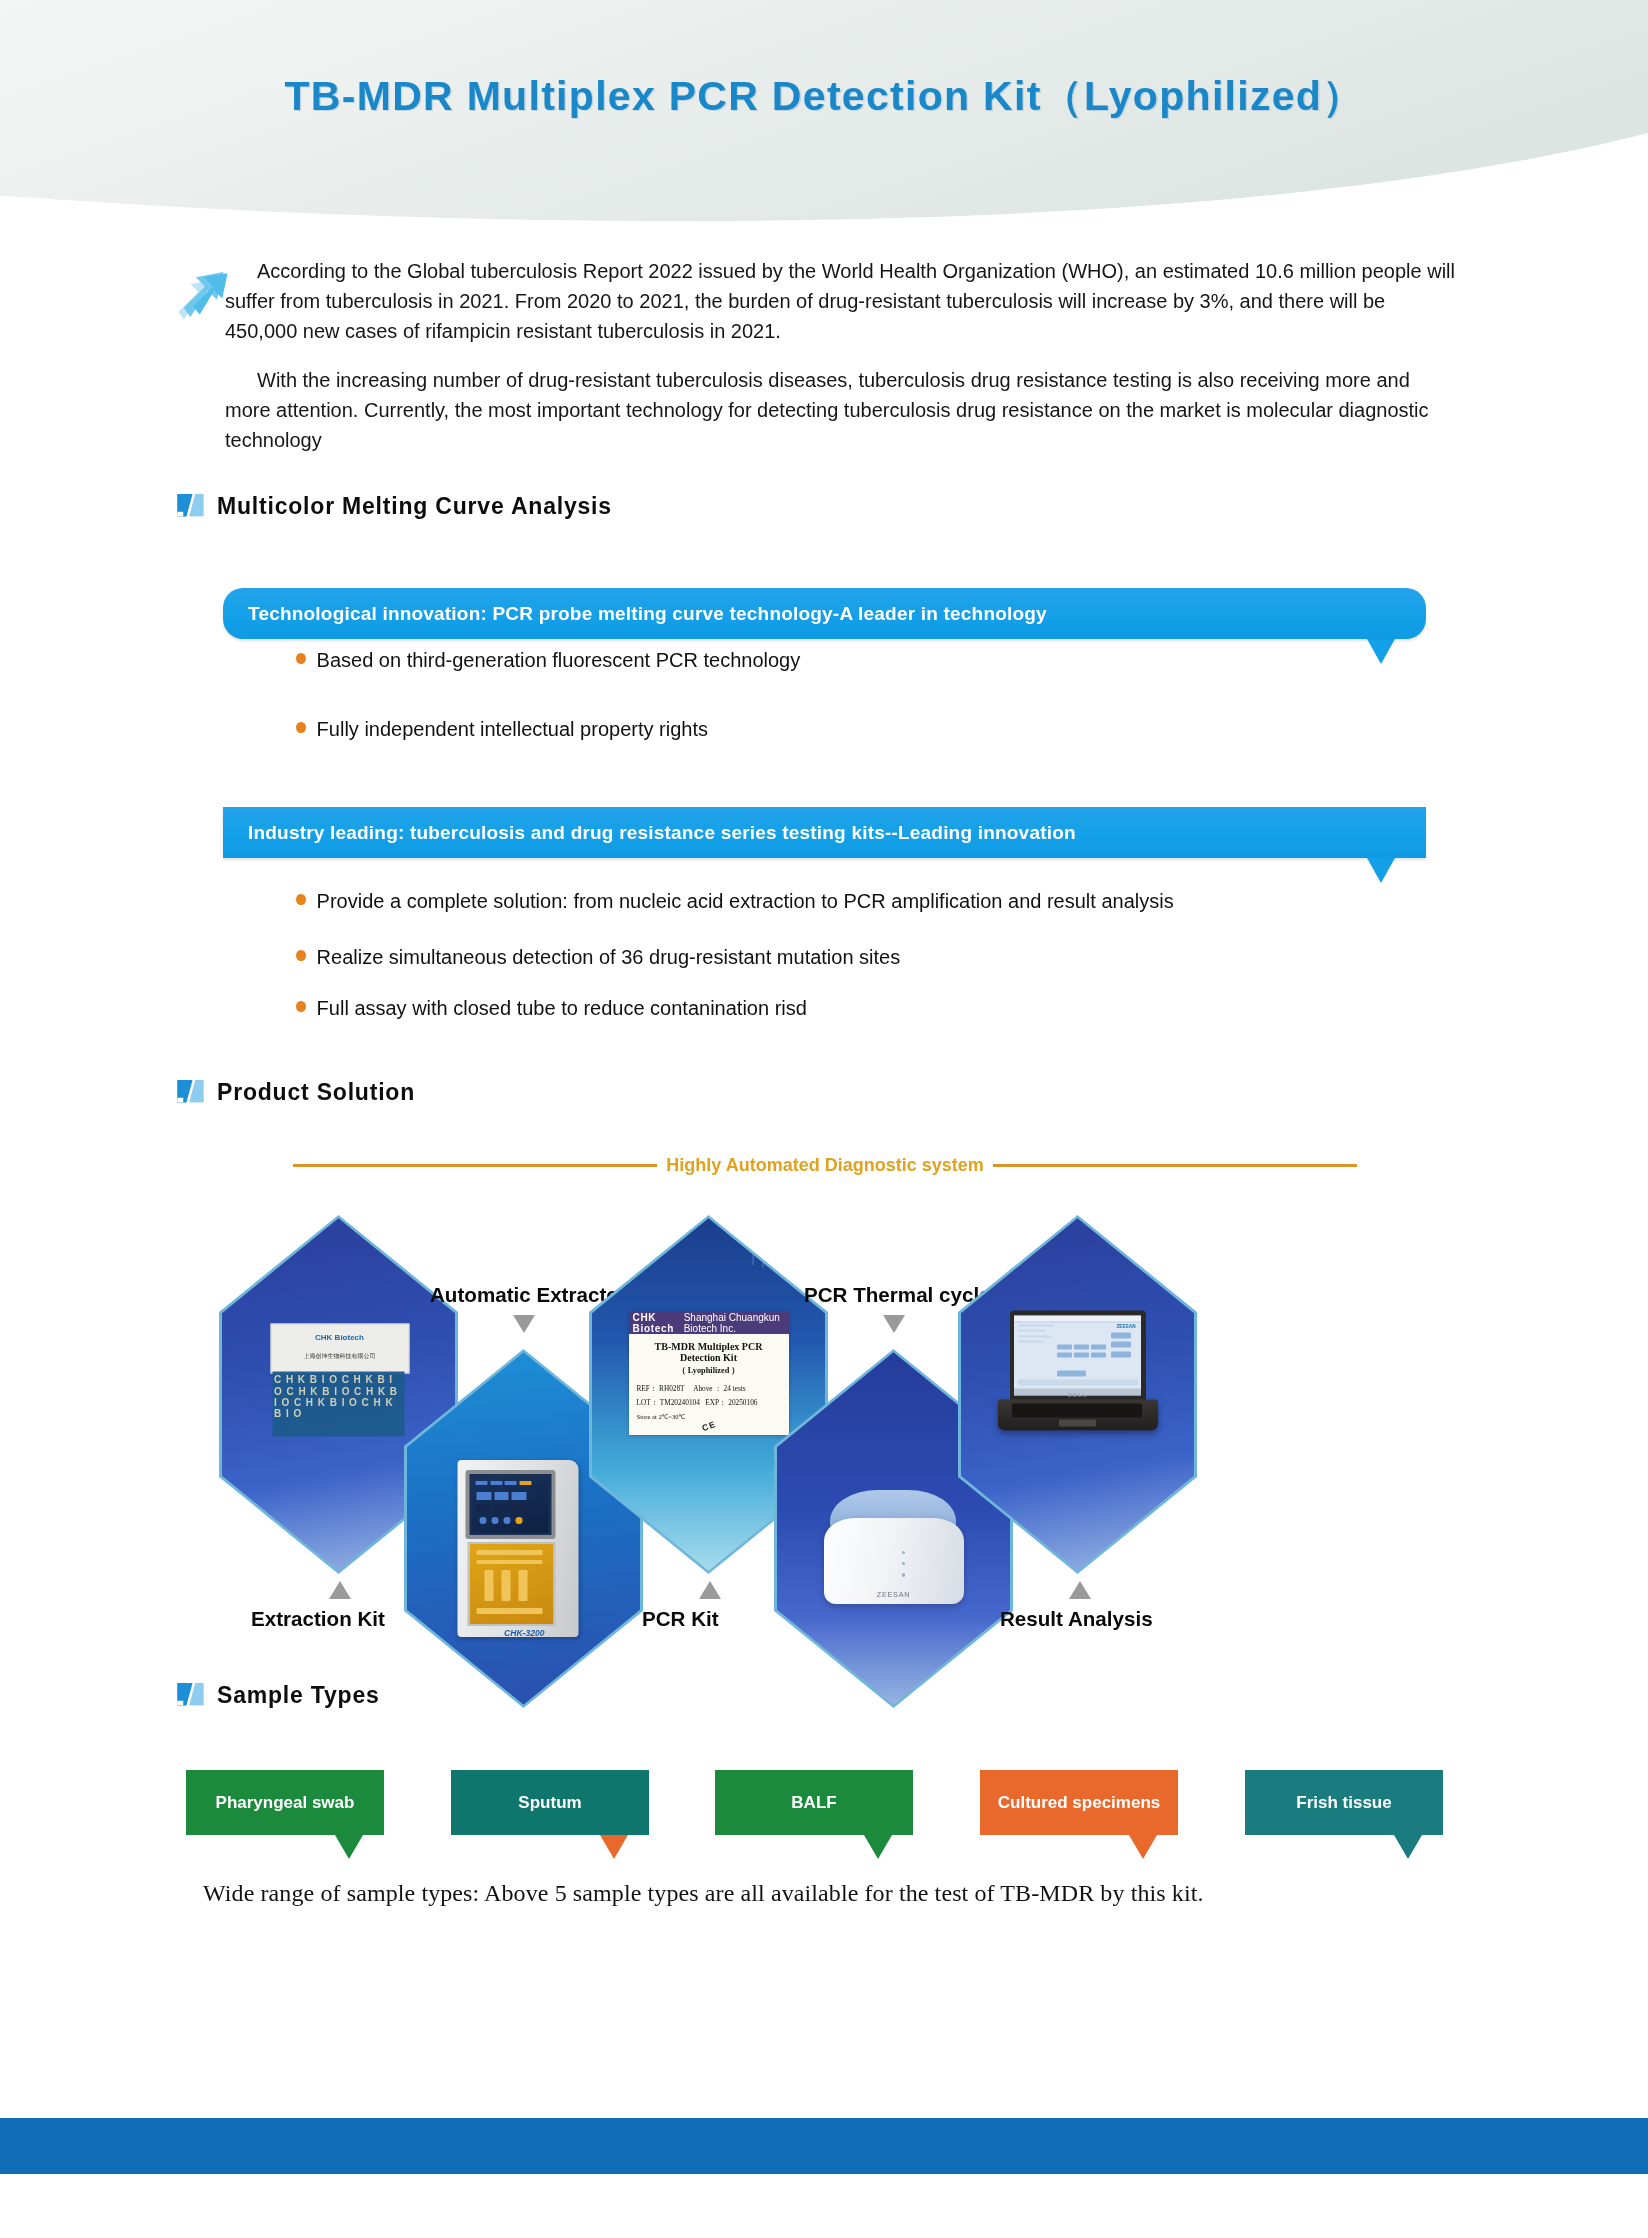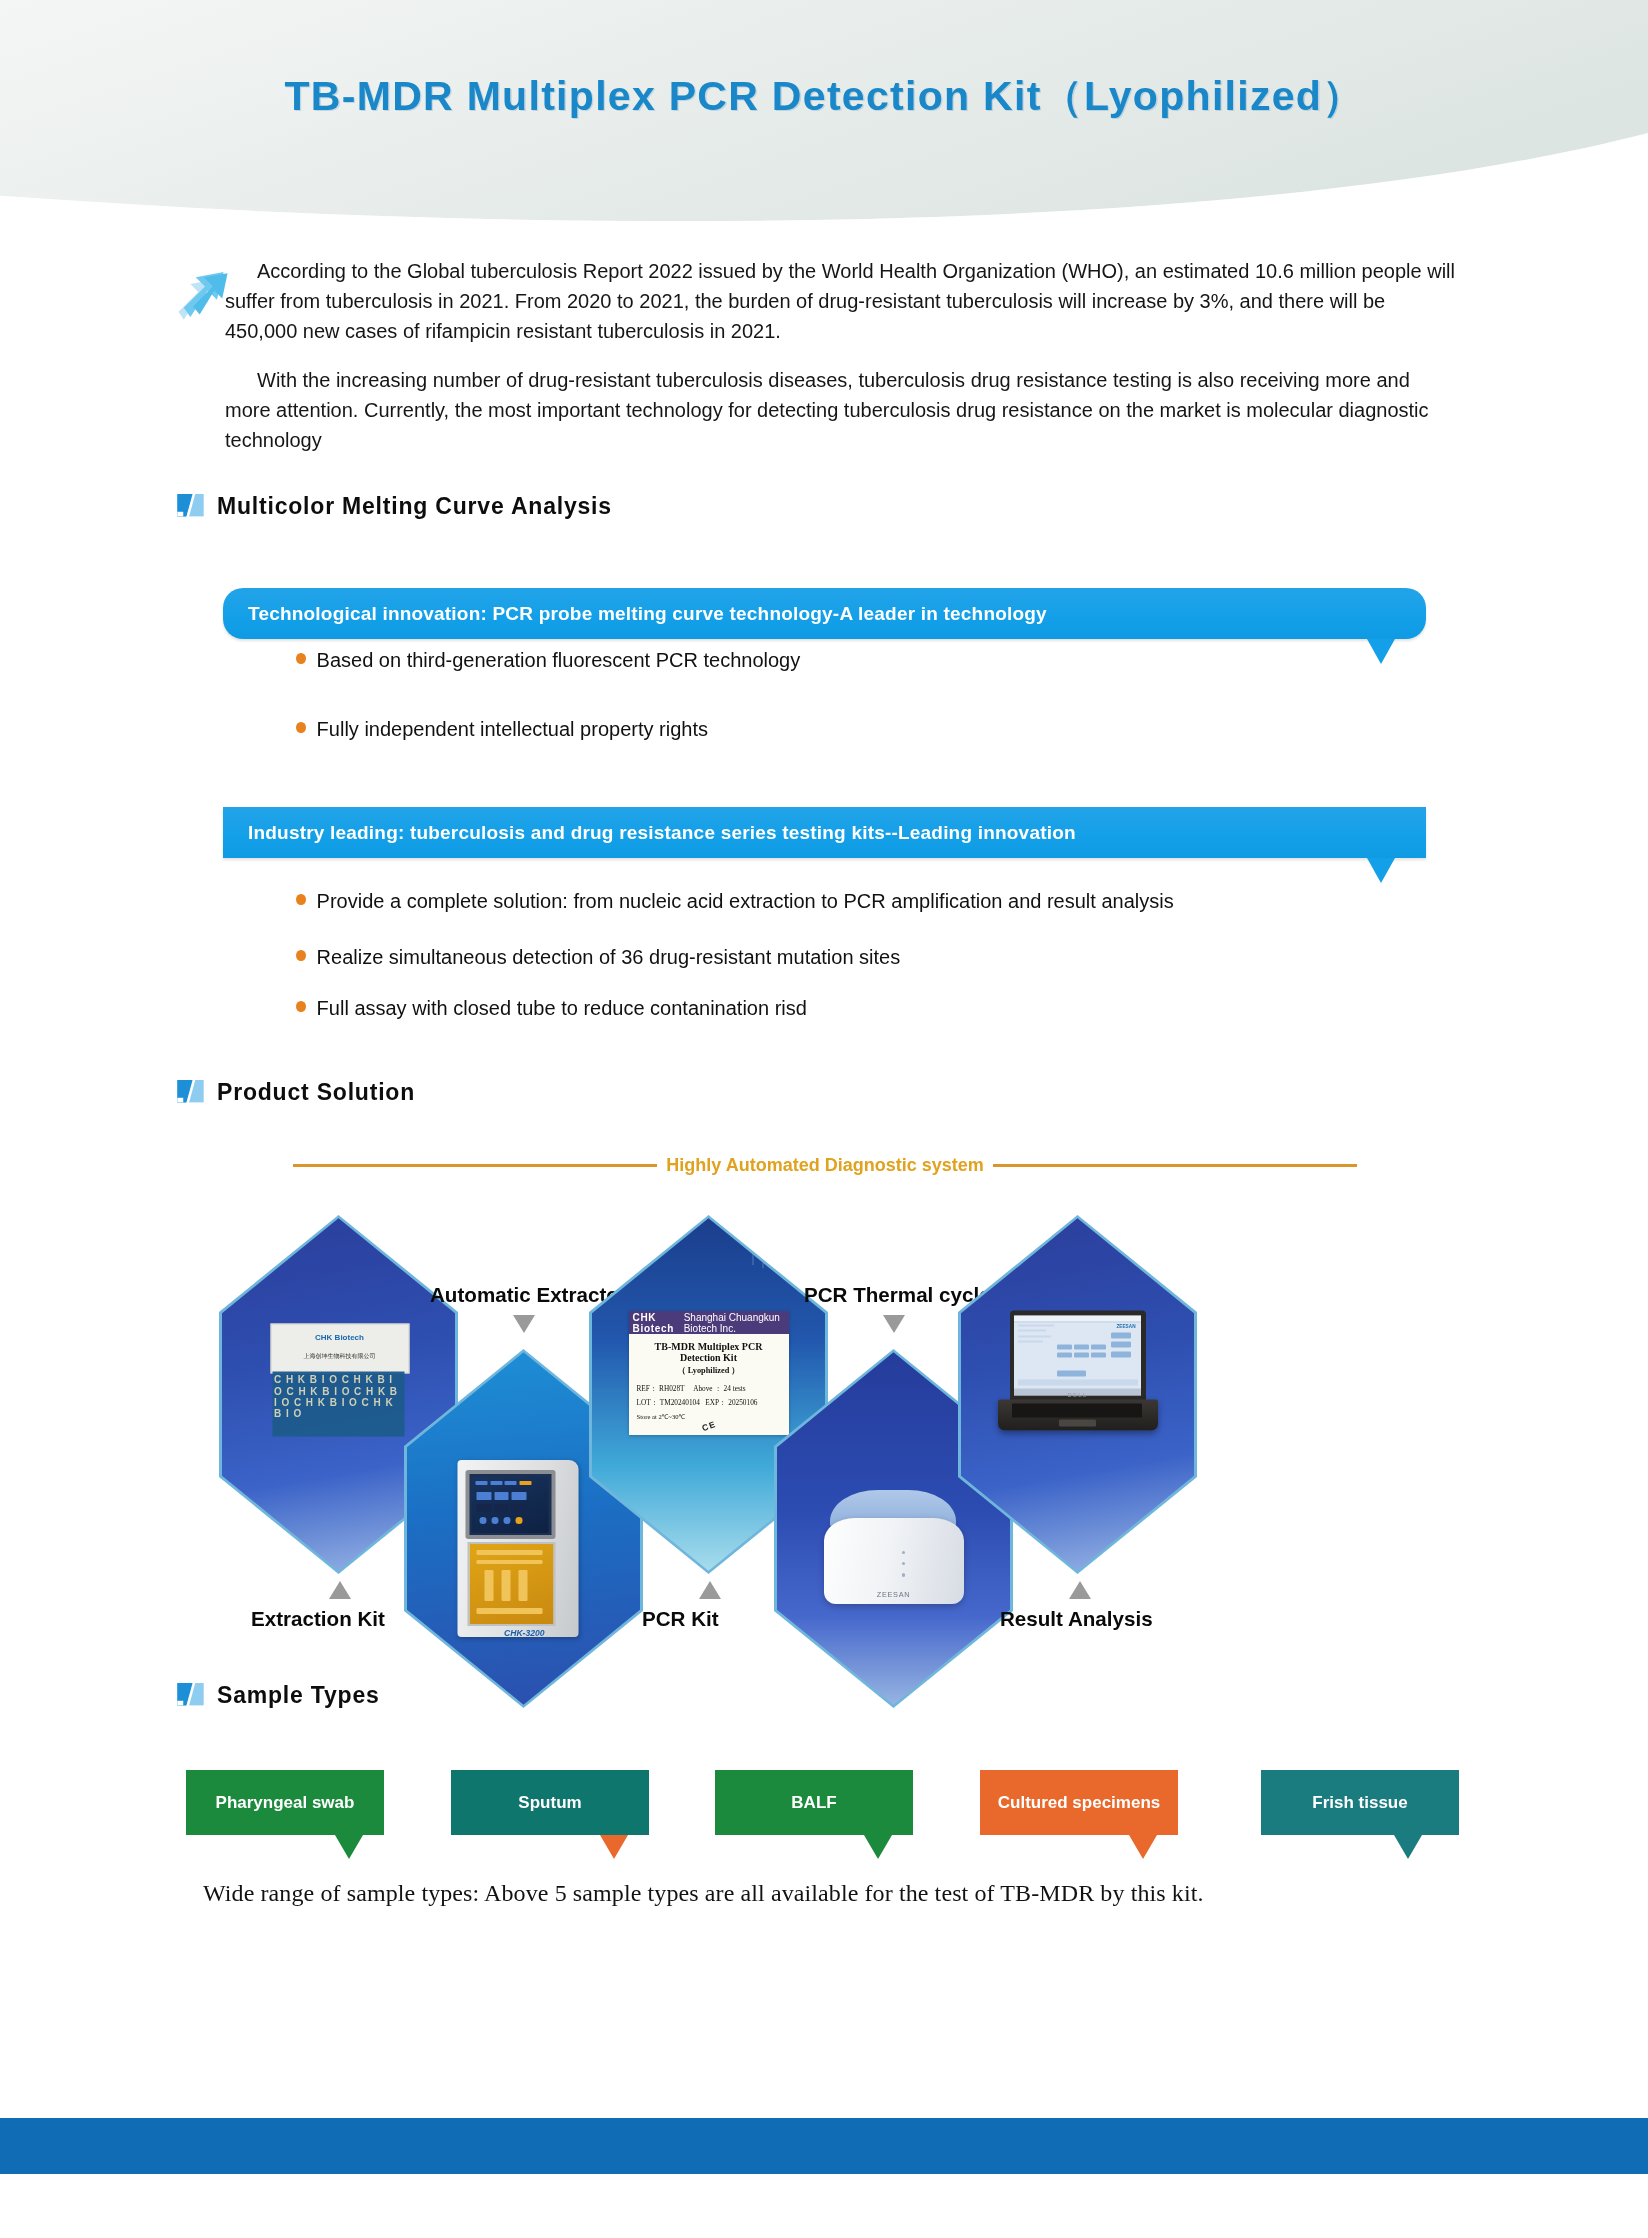--- a/index.html
+++ b/index.html
@@ -587,21 +587,21 @@
     <div class="box" style="background:#1C8A3C;">BALF</div>
     <span class="tail" style="border-top:24px solid #1C8A3C;"></span>
   </div>
 
   <div class="tag" style="left:794px; width:198px;">
     <div class="box" style="background:#E9682C;">Cultured specimens</div>
     <span class="tail" style="border-top:24px solid #E9682C;"></span>
   </div>
 
   <div class="tag" style="left:1059px; width:198px;">
-    <div class="box" style="background:#1B7C80;margin-left:16px;">Frish tissue</div>
+    <div class="box" style="background:#1B7C80;">Frish tissue</div>
     <span class="tail" style="border-top:24px solid #1B7C80;"></span>
   </div>
 
 </div>
 
 <div id="tag-caption">Wide range of sample types: Above 5 sample types are all available for the test of TB-MDR by this kit.</div>
 
 <div id="footer"></div>
 
 

